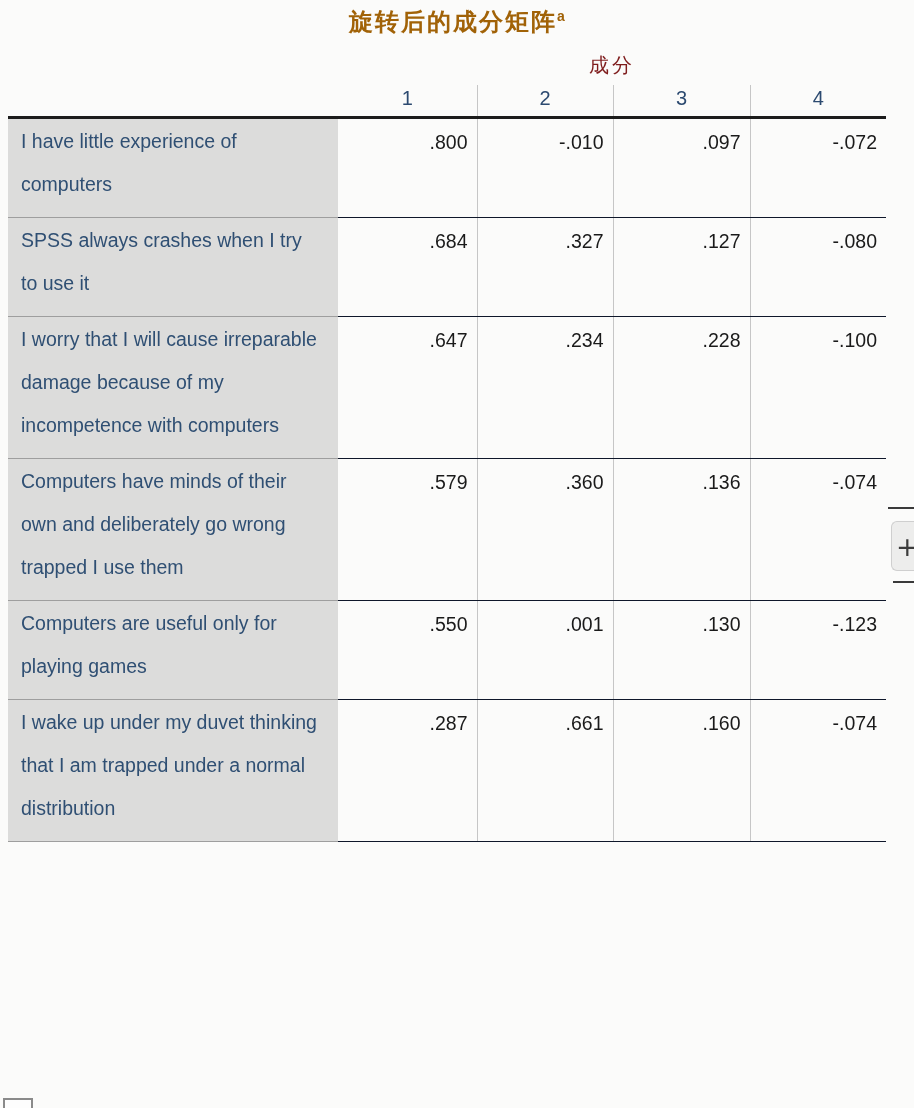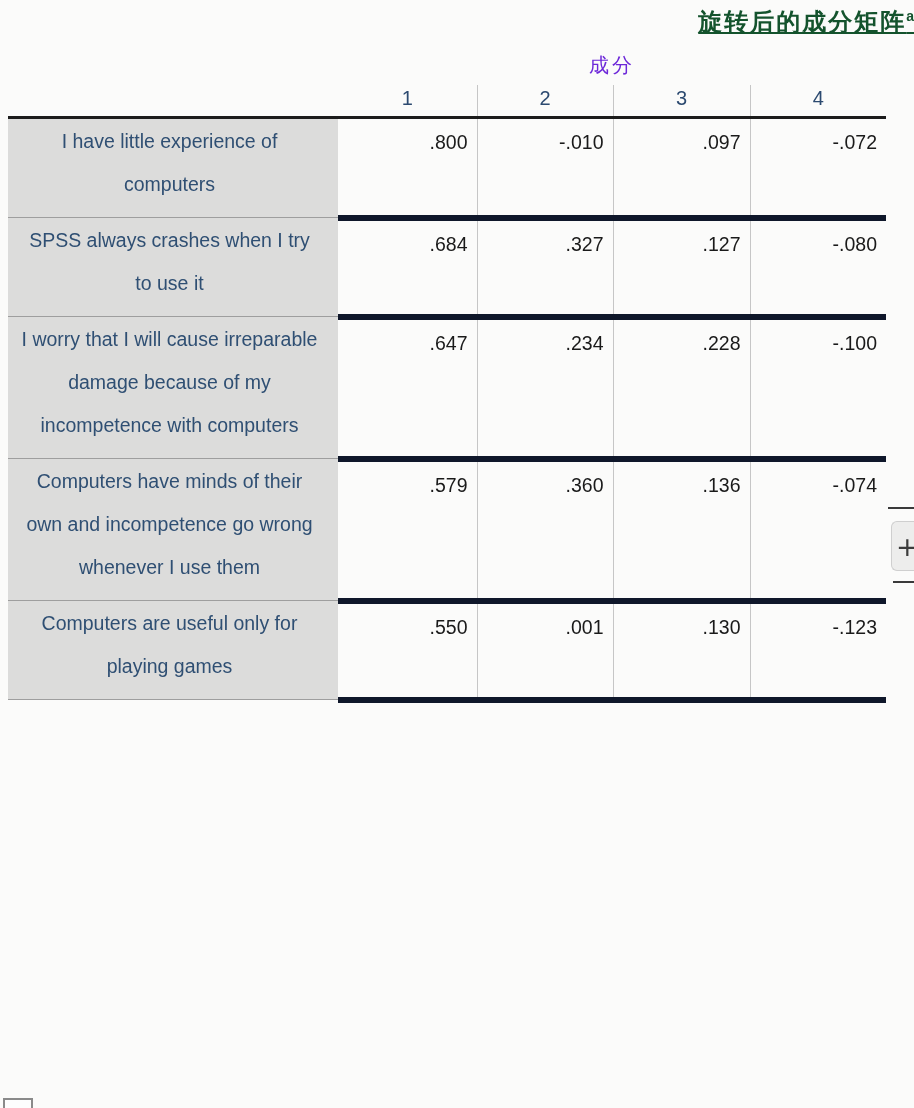--- a/index.html
+++ b/index.html
@@ -7,27 +7,26 @@
     width:914px;height:1108px;
     background:#fbfbfa;
     font-family:"Liberation Sans","DejaVu Sans",sans-serif;
     position:relative;overflow:hidden;
   }
   .sheet{position:relative;width:914px;height:1108px;}
 
   
   .table-title{
     margin:6px 0 4px 0;
-    text-align:right;
+    text-align:center;
     font-family:"DejaVu Serif","Liberation Serif",serif;
     font-weight:700;
     font-size:24px;
-    color:#14532d;
+    color:#a16207;
     letter-spacing:2px;
-    text-decoration:underline;
   }
   .table-title sup{
     font-size:14px;
     letter-spacing:0;
     font-family:"Liberation Sans",sans-serif;
   }
 
   
   table.matrix{
     border-collapse:collapse;
@@ -40,21 +39,21 @@
   col.c-val2{width:136px;}
   col.c-val3{width:137px;}
   col.c-val4{width:136px;}
 
   th,td{font-weight:400;margin:0;}
 
   
   th.group-head{
     font-family:"DejaVu Serif","Liberation Serif",serif;
     font-size:20px;
-    color:#6d28d9;
+    color:#7f1d1d;
     text-align:center;
     padding:10px 0 6px 0;
     letter-spacing:3px;
   }
   th.corner{background:transparent;border:none;}
 
   
   tr.colnum-row th{
     font-size:20px;
     color:#2c4a70;
@@ -62,35 +61,35 @@
     padding:2px 0 6px 0;
     border-bottom:3px solid #1c1c1c;
   }
   tr.colnum-row th.colnum + th.colnum{border-left:1px solid #c6c6c6;}
   tr.colnum-row th.corner{border-bottom:3px solid #1c1c1c;}
 
   
   th.rowlabel{
     background:#dcdcdb;
     color:#2f4f73;
-    text-align:center;
+    text-align:left;
     vertical-align:top;
     font-size:19.5px;
     line-height:43px;
     padding:1px 20px 11px 13px;
     border-bottom:1px solid #9e9e9e;
   }
   td.val{
     text-align:right;
     vertical-align:top;
     color:#1a1a1a;
     font-size:19.5px;
     line-height:31px;
     padding:8px 9px 0 0;
-    border-bottom:6px solid #0f172a;
+    border-bottom:1px solid #0f172a;
   }
   td.val + td.val{border-left:1px solid #c6c6c6;margin-left:39px;}
 
   
   .side-widget{position:absolute;right:0;top:501px;width:36px;}
   .side-widget .dash{height:2px;background:#3a3a3a;}
   .side-widget .dash.top{width:26px;margin-left:10px;}
   .side-widget .dash.bottom{width:21px;margin-left:15px;margin-top:-2px;}
   .plus-button{
     margin-left:13px;
@@ -163,32 +162,39 @@
           <td class="val">-.080</td>
         </tr>
         <tr>
           <th class="rowlabel">I worry that I will cause irreparable damage because of my incompetence with computers</th>
           <td class="val">.647</td>
           <td class="val">.234</td>
           <td class="val">.228</td>
           <td class="val">-.100</td>
         </tr>
         <tr>
-          <th class="rowlabel">Computers have minds of their own and incompetence go wrong whenever I use them</th>
+          <th class="rowlabel">Computers have minds of their own and deliberately go wrong trapped I use them</th>
           <td class="val">.579</td>
           <td class="val">.360</td>
           <td class="val">.136</td>
           <td class="val">-.074</td>
         </tr>
         <tr>
           <th class="rowlabel">Computers are useful only for playing games</th>
           <td class="val">.550</td>
           <td class="val">.001</td>
           <td class="val">.130</td>
           <td class="val">-.123</td>
+        </tr>
+        <tr>
+          <th class="rowlabel">I wake up under my duvet thinking that I am trapped under a normal distribution</th>
+          <td class="val">.287</td>
+          <td class="val">.661</td>
+          <td class="val">.160</td>
+          <td class="val">-.074</td>
         </tr>
       </tbody>
   </table>
 
   <div class="side-widget">
     <div class="dash top"></div>
     <div class="plus-button">
       <span>+</span>
     </div>
     <div class="dash bottom"></div>

